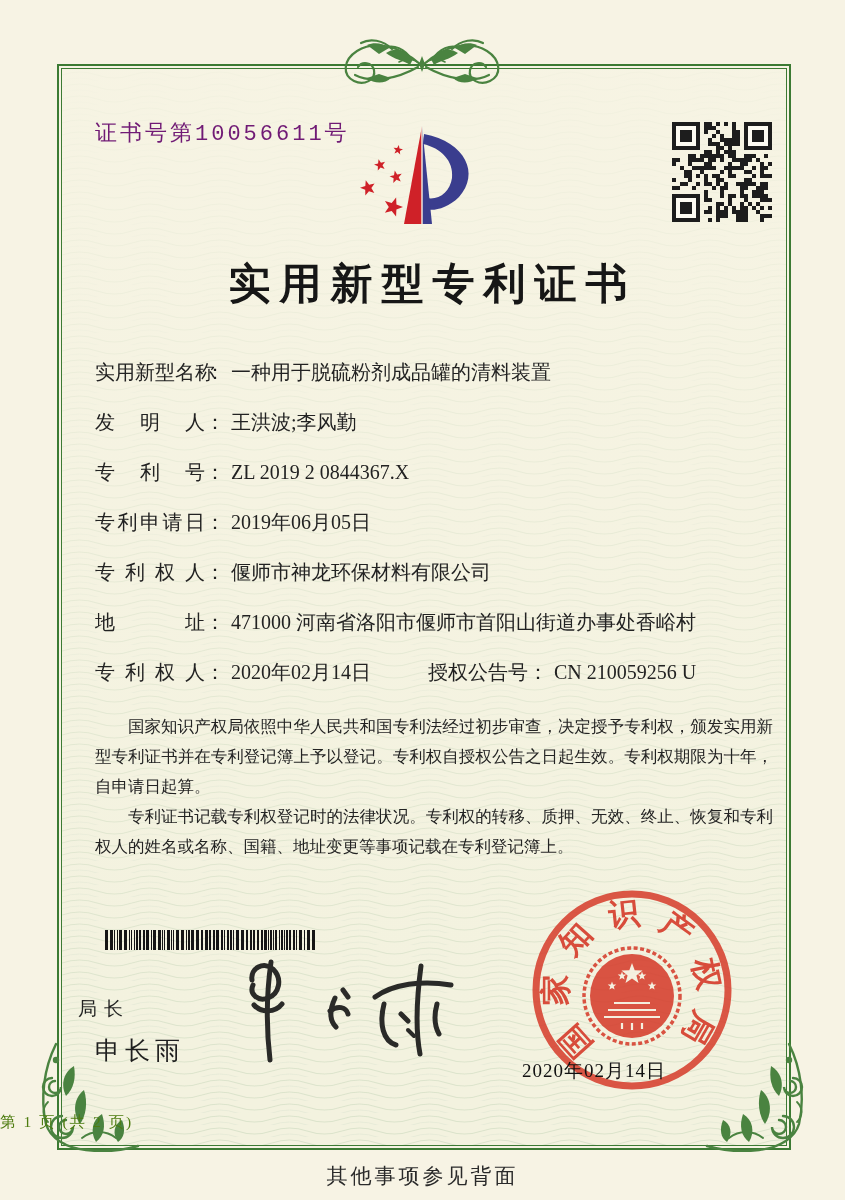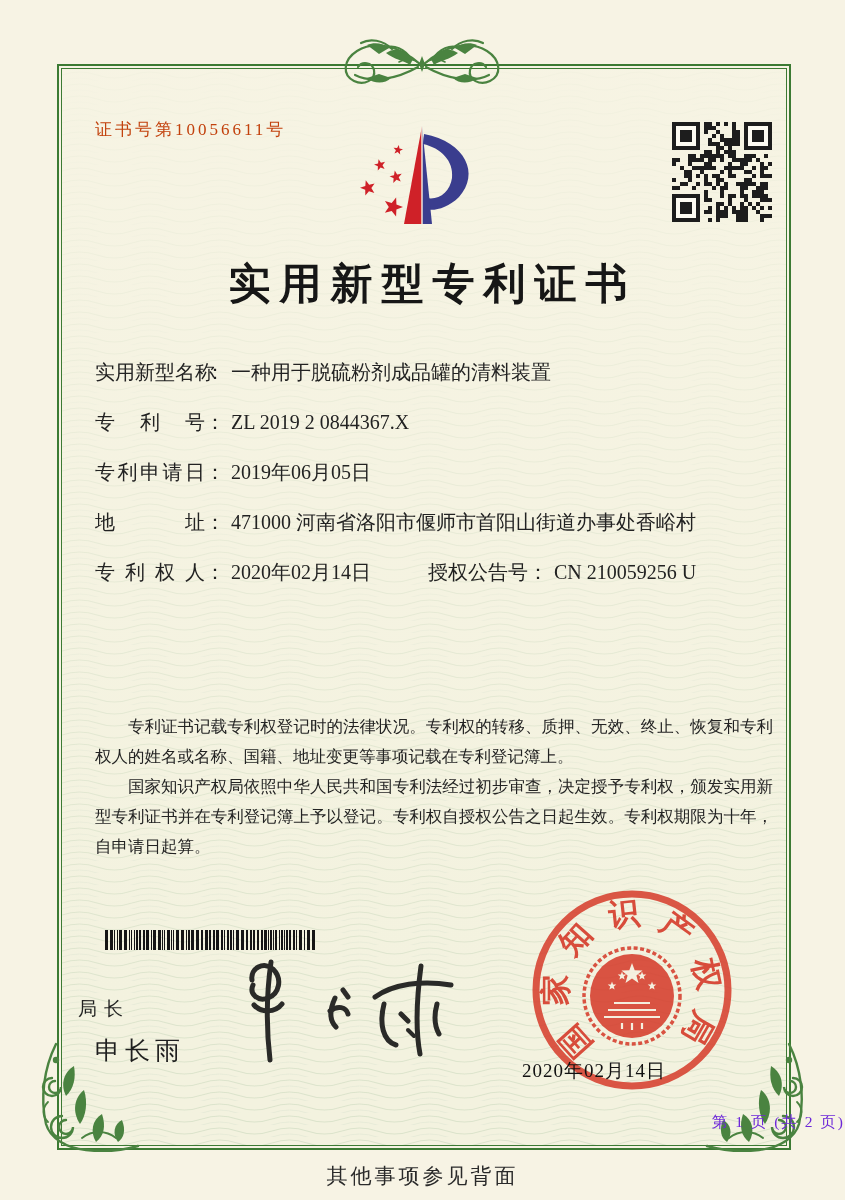--- a/index.html
+++ b/index.html
@@ -12,21 +12,21 @@
   .frame{
     position:absolute; left:57px; top:64px; width:730px; height:1082px;
     border:2px solid #3c7a33;
   }
   .frame-inner{
     position:absolute; inset:2px; border:1px solid #3c7a33;
   }
   .waves{position:absolute; inset:3px; width:calc(100% - 6px); height:calc(100% - 6px);}
   .cert-number{
     position:absolute; left:95px; top:118px;
-    font-size:17px; letter-spacing:3px; color:#c2410c;
+    font-size:22px; letter-spacing:3px; color:#701a75;font-family:Liberation Mono, monospace;
   }
   .logo{position:absolute; left:338px; top:120px; width:160px; height:114px;}
   .qr{position:absolute; left:672px; top:122px; width:100px; height:100px;}
   .title{
     position:absolute; left:0; top:256px; width:100%;
     text-align:center; font-size:42px; font-weight:700;
     letter-spacing:9px; padding-left:20px; box-sizing:border-box; color:#161616;
   }
   .fields{position:absolute; left:95px; top:360px; width:680px;}
   .f-row{margin-bottom:26px; line-height:24px; font-size:20px; white-space:nowrap;}
@@ -46,21 +46,21 @@
   .officer-title{position:absolute; left:78px; top:996px; font-size:19px; letter-spacing:7px;}
   .officer-name{position:absolute; left:95px; top:1034px; font-size:25px; letter-spacing:5px;text-align:center;}
   .signature{position:absolute; left:225px; top:948px; width:245px; height:125px;}
   .seal{position:absolute; left:518px; top:876px; width:228px; height:228px; opacity:.93;}
   .seal-date{
     position:absolute; left:522px; top:1058px; font-size:19px;
     letter-spacing:1px; color:#111; z-index:1;
   }
   .page-indicator{
     position:absolute; left:0; top:1112px; width:100%;
-    text-align:right; font-size:15.5px; letter-spacing:2px; color:#6d28d9;
+    text-align:left; font-size:15.5px; letter-spacing:2px; color:#4d7c0f;
   }
   .back-note{
     position:absolute; left:0; top:1162px; width:100%;
     text-align:center; font-size:21px; letter-spacing:3px; color:#2a2a2a;
   }
   .ornament-top{position:absolute; left:297px; top:34px; width:250px; height:60px;}
   .ornament-bl{position:absolute; left:22px; top:1038px; width:120px; height:122px;}
   .ornament-br{position:absolute; left:703px; top:1038px; width:120px; height:122px;}
 </style>
 </head>
@@ -373,37 +373,43 @@
       <rect x="8" y="80" width="12" height="12" fill="#1d1d1d"></rect>
     </svg>
 
   <div class="title">实用新型专利证书</div>
 
   <div class="fields">
     <div class="f-row">
       <span class="f-label">实用新型名称</span><span class="f-colon">：</span><span class="f-value">一种用于脱硫粉剂成品罐的清料装置</span>
     </div>
     <div class="f-row">
+      <span class="f-label">发明人</span><span class="f-colon">：</span><span class="f-value">王洪波;李风勤</span>
+    </div>
+    <div class="f-row">
       <span class="f-label">专利号</span><span class="f-colon">：</span><span class="f-value">ZL 2019 2 0844367.X</span>
     </div>
     <div class="f-row">
       <span class="f-label">专利申请日</span><span class="f-colon">：</span><span class="f-value">2019年06月05日</span>
+    </div>
+    <div class="f-row">
+      <span class="f-label">专利权人</span><span class="f-colon">：</span><span class="f-value">偃师市神龙环保材料有限公司</span>
     </div>
     <div class="f-row">
       <span class="f-label">地址</span><span class="f-colon">：</span><span class="f-value">471000 河南省洛阳市偃师市首阳山街道办事处香峪村</span>
     </div>
     <div class="f-row">
       <span class="f-label">专利权人</span><span class="f-colon">：</span><span class="f-value">2020年02月14日</span>
       <span class="pair2"><span>授权公告号</span><span class="f-colon">：</span><span class="f-value">CN 210059256 U</span></span>
     </div>
   </div>
 
   <div class="paragraphs">
+    <p>国家知识产权局依照中华人民共和国专利法经过初步审查，决定授予专利权，颁发实用新型专利证书并在专利登记簿上予以登记。专利权自授权公告之日起生效。专利权期限为十年，自申请日起算。</p>
     <p>专利证书记载专利权登记时的法律状况。专利权的转移、质押、无效、终止、恢复和专利权人的姓名或名称、国籍、地址变更等事项记载在专利登记簿上。</p>
-    <p>国家知识产权局依照中华人民共和国专利法经过初步审查，决定授予专利权，颁发实用新型专利证书并在专利登记簿上予以登记。专利权自授权公告之日起生效。专利权期限为十年，自申请日起算。</p>
   </div>
 
   <svg class="barcode" viewBox="0 0 215 20" preserveAspectRatio="none" xmlns="http://www.w3.org/2000/svg">
       <rect x="0" y="0" width="3" height="20" fill="#151515"></rect>
       <rect x="5" y="0" width="3" height="20" fill="#151515"></rect>
       <rect x="9" y="0" width="1" height="20" fill="#151515"></rect>
       <rect x="12" y="0" width="1" height="20" fill="#151515"></rect>
       <rect x="14" y="0" width="3" height="20" fill="#151515"></rect>
       <rect x="19" y="0" width="3" height="20" fill="#151515"></rect>
       <rect x="24" y="0" width="1" height="20" fill="#151515"></rect>

